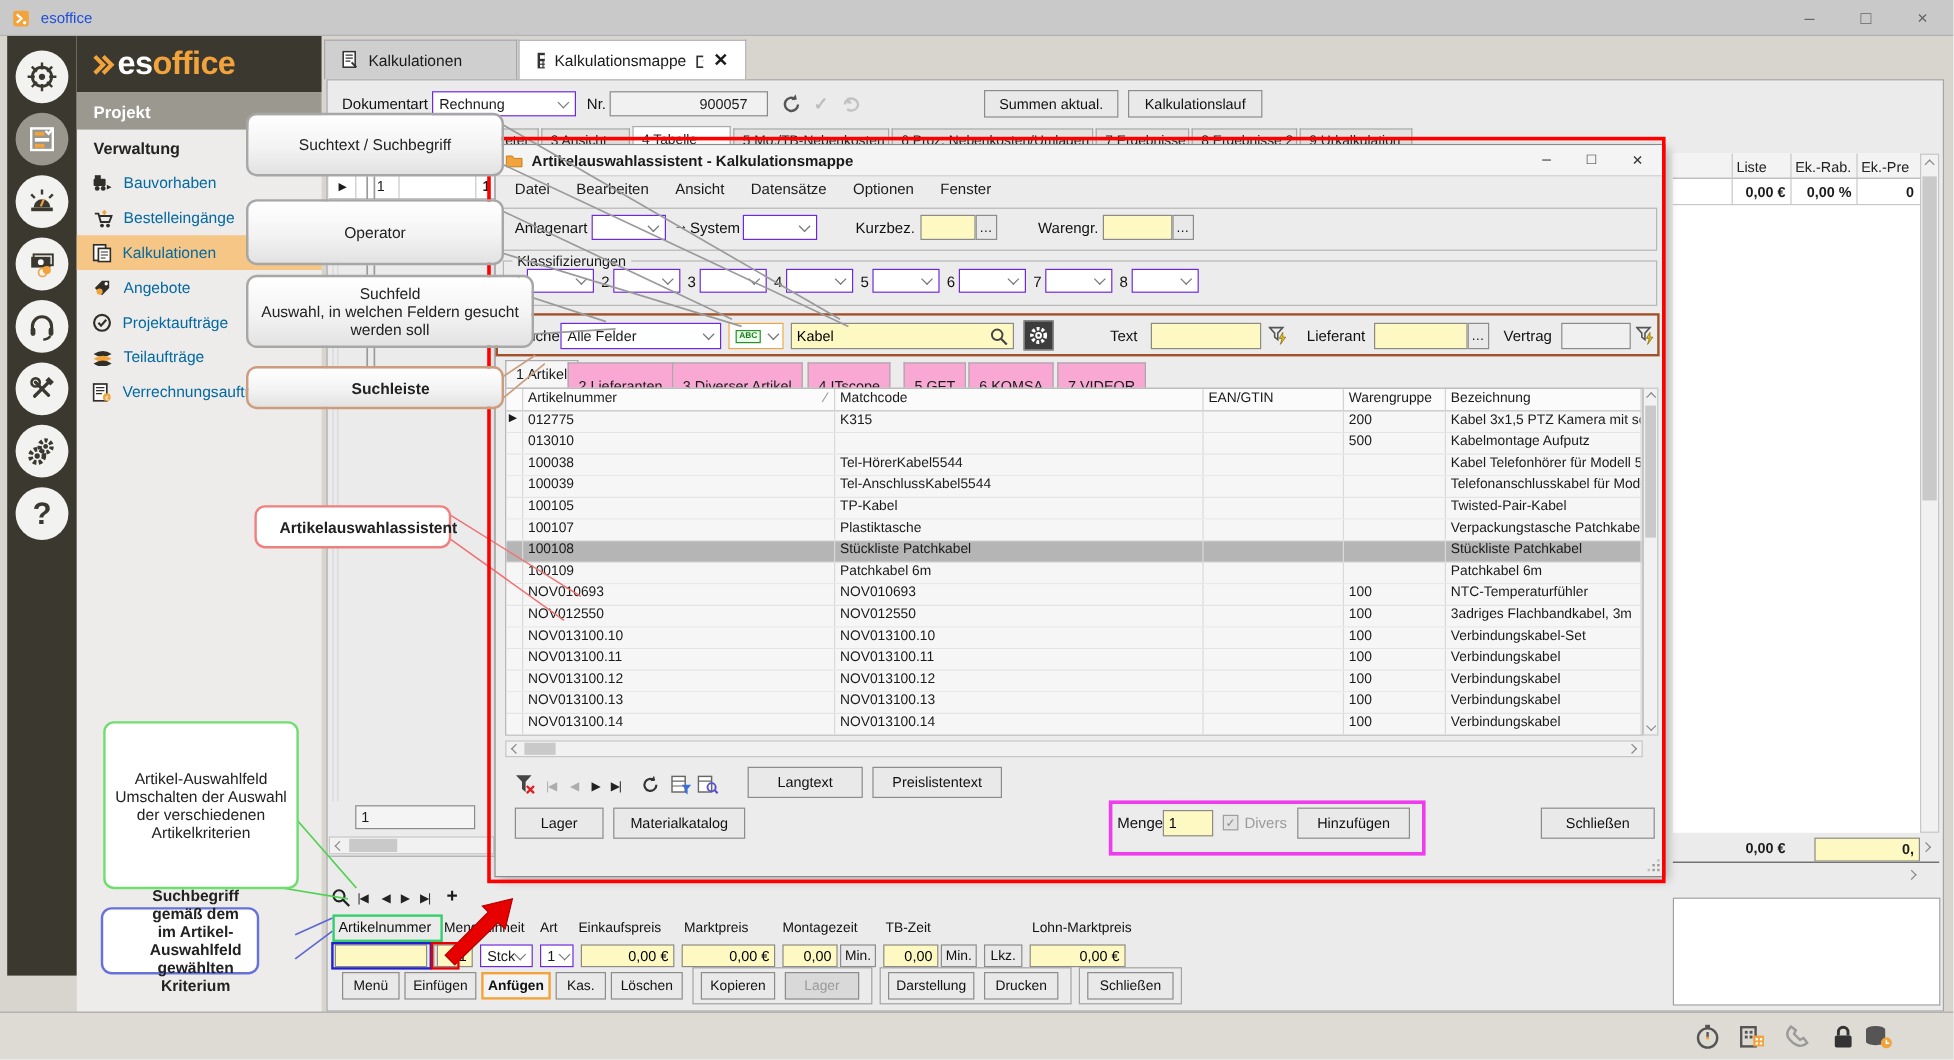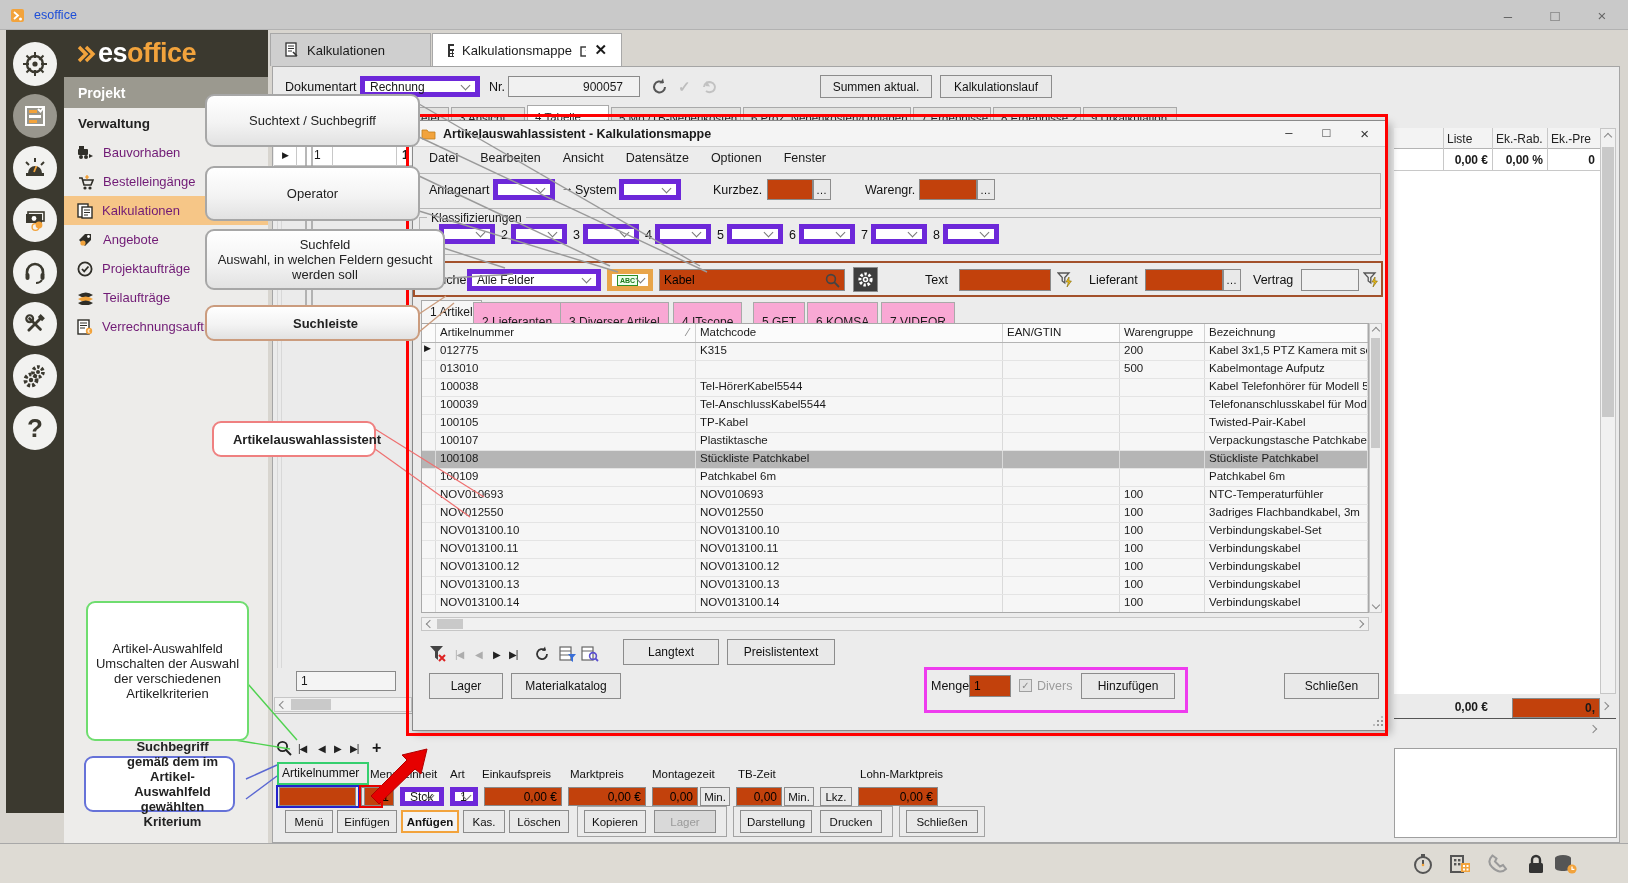--- a/index.html
+++ b/index.html
@@ -20,37 +20,37 @@
   .ric.active { background:#98968d; }
   
   .nav { position:absolute; left:64px; top:30px; width:204px; height:881px; background:#edecea; }
   .nav-logo { height:47px; background:#3b392f; display:flex; align-items:center; padding-left:12px;
               font-size:27px; font-weight:bold; letter-spacing:-0.5px; }
   .nav-logo .es { color:#fff; } .nav-logo .of { color:#f2a33c; }
   .nav-projekt { height:31px; background:#9b998f; color:#fff; font-weight:bold; font-size:14px;
                  display:flex; align-items:center; padding-left:14px; }
   .nav-verw { height:30px; display:flex; align-items:center; padding-left:14px; font-weight:bold;
               font-size:13.5px; color:#222; }
-  .nitem { height:29px; display:flex; align-items:center; gap:9px; padding-left:13px; font-size:13px; color:#701a75; }
+  .nitem { height:29px; display:flex; align-items:center; gap:9px; padding-left:13px; font-size:13px; color:#0369a1; }
   .nitem.active { background:#f6c687; }
   .nitem svg { flex:0 0 auto; }
   .nitem .nl { white-space:nowrap; overflow:hidden; }
   
   .mainbg { position:absolute; left:272px; top:66px; width:1348px; height:777px; background:#ebebeb;
             border:1px solid #a5a5a5; }
   
   .dtab { position:absolute; top:33px; height:33px; display:flex; align-items:center; gap:8px;
           padding:0 14px; font-size:13px; border:1px solid #a8a8a8; border-bottom:none; }
   .dtab.inactive { background:#cfcfcf; }
   .dtab.active { background:#ffffff; }
   
   .lbl { position:absolute; font-size:12.5px; color:#111; white-space:nowrap; }
-  .combo { position:absolute; background:#fff; border:5px solid #6d28d9; display:flex; align-items:center;
+  .combo { position:absolute; background:#fff; border:1px solid #6d28d9; display:flex; align-items:center;
            padding-left:5px; font-size:12px; white-space:nowrap; }
-  .field { position:absolute; background:#c2410c; border:1px solid #8a8a8a; font-size:12px; font-family:"Liberation Sans",sans-serif; padding:0 4px; }
+  .field { position:absolute; background:#fef9c3; border:1px solid #8a8a8a; font-size:12px; font-family:"Liberation Sans",sans-serif; padding:0 4px; }
   .field.num { text-align:right; }
   .chv { width:7px; height:7px; border-right:1.5px solid #777; border-bottom:1.5px solid #777;
          transform:rotate(45deg); position:absolute; right:6px; top:50%; margin-top:-5px; }
   .btn { position:absolute; background:#e9e9e9; border:1px solid #8c8c8c; display:flex; align-items:center;
          justify-content:center; font-size:12px; color:#111; white-space:nowrap; }
   .btn.sm { font-size:11.5px; }
   .btn.accent { border:2px solid #f2a33c; background:#f3f3f3; font-weight:bold; }
   .btn.disabled { color:#9a9a9a; background:#d9d9d9; }
   .dots { font-size:11px; letter-spacing:1px; }
   
@@ -837,17 +837,17 @@
   </div>
   <div class="callout tan bold" style="left:205px;top:305px;width:215px;height:36px">
     <span>Suchleiste</span>
   </div>
   <div class="callout red bold" style="left:212px;top:421px;width:164px;height:36px;background:#fff">
     <span>Artikelauswahlassistent</span>
   </div>
   <div class="callout green" style="left:86px;top:601px;width:163px;height:140px">
     <span>Artikel-Auswahlfeld Umschalten der Auswahl der verschiedenen Artikelkriterien</span>
   </div>
-  <div class="callout blue bold" style="left:84px;top:756px;width:151px;height:56px">
+  <div class="callout blue bold" style="left:84px;top:756px;width:132px;height:56px">
     <span>Suchbegriff gemäß dem im Artikel-Auswahlfeld gewählten Kriterium</span>
   </div>
 
 </div>
 
 </body></html>

